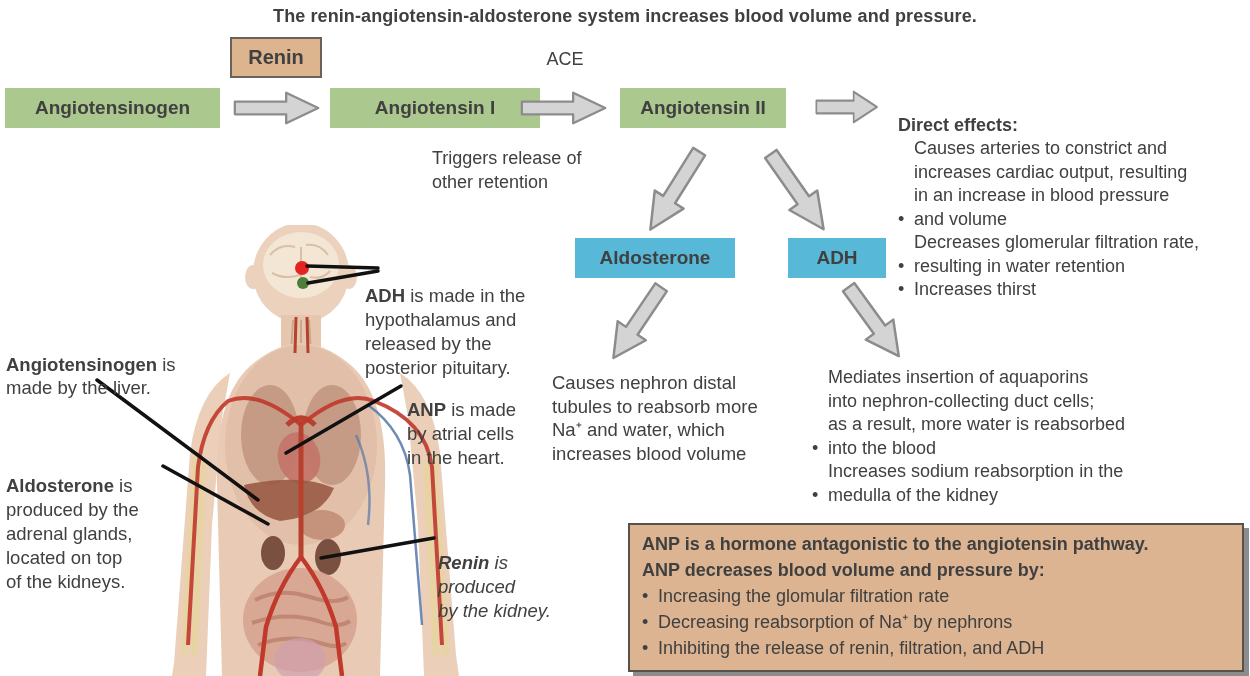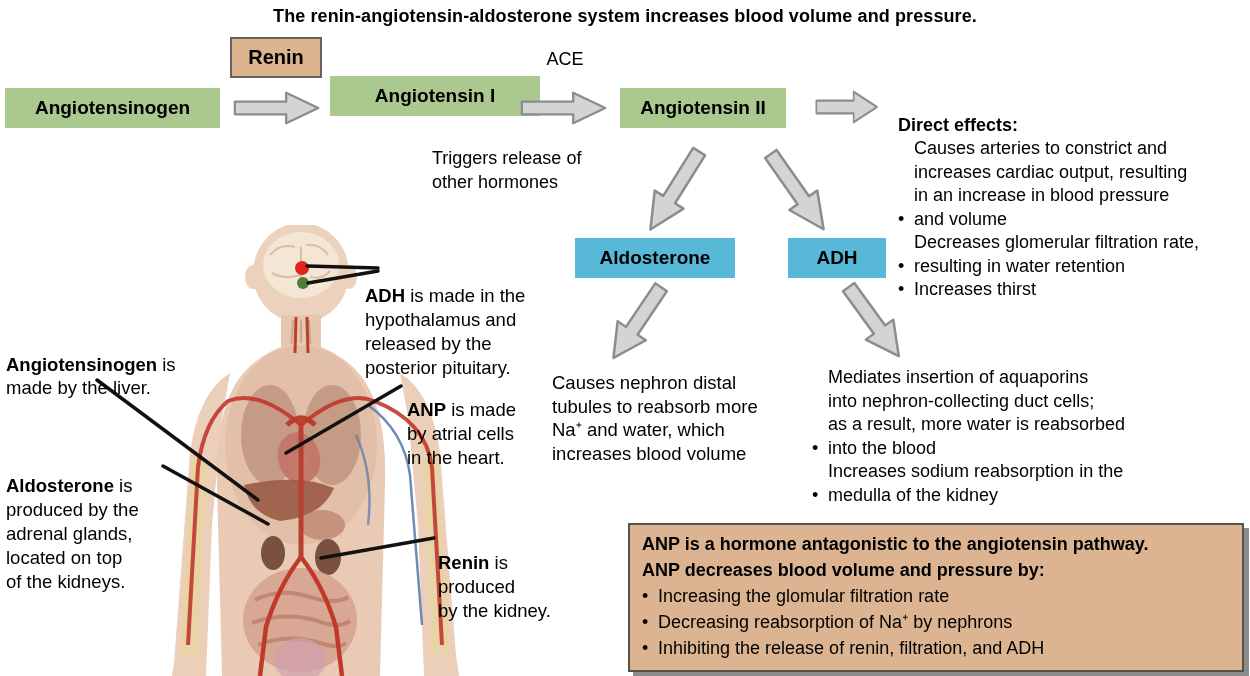--- a/index.html
+++ b/index.html
@@ -1,18 +1,18 @@
 <!DOCTYPE html>
 <html><head>
 <meta charset="utf-8">
 <style>
   html,body{margin:0;padding:0;background:#ffffff;}
   .canvas{
     position:relative;width:1250px;height:676px;background:#ffffff;overflow:hidden;
-    font-family:"Liberation Sans", sans-serif;color:#000000;
+    font-family:"Liberation Sans", sans-serif;color:#404040;
   }
   .abs{position:absolute;}
   .pre{white-space:pre-line;}
   .title{
     left:0;top:6;width:1250px;text-align:center;top:6px;
     font-size:18px;font-weight:bold;letter-spacing:.1px;
   }
   .fbox{
     display:flex;align-items:center;justify-content:center;
     font-weight:bold;font-size:19px;text-align:center;
@@ -48,21 +48,21 @@
   <div class="abs fbox green" style="left:5px;top:88px;width:215px;height:40px;">Angiotensinogen</div>
 
   <div class="abs fbox tan" style="left:230px;top:37px;width:88px;height:37px;font-size:20px;">Renin</div>
 
   <div class="abs" style="left:233px;top:90px;width:88px;height:36px;">
     <svg class="arrow" viewBox="0 0 96 40" preserveAspectRatio="none">
       <polygon points="2,13 58,13 58,3 93,20 58,37 58,27 2,27"></polygon>
     </svg>
   </div>
 
-  <div class="abs fbox green" style="left:330px;top:76px;width:210px;height:40px;">Angiotensin I</div>
+  <div class="abs fbox green" style="left:330px;top:88px;width:210px;height:40px;">Angiotensin I</div>
 
   <div class="abs acelabel" style="left:520px;top:49px;width:90px;text-align:center;">ACE</div>
 
   <div class="abs" style="left:520px;top:90px;width:88px;height:36px;">
     <svg class="arrow" viewBox="0 0 96 40" preserveAspectRatio="none">
       <polygon points="2,13 58,13 58,3 93,20 58,37 58,27 2,27"></polygon>
     </svg>
   </div>
 
   <div class="abs fbox green" style="left:620px;top:88px;width:166px;height:40px;">Angiotensin II</div>
@@ -84,21 +84,21 @@
     <div class="bullet">
         <span class="btext">Decreases glomerular filtration rate,
 resulting in water retention</span>
       </div>
     <div class="bullet">
         <span class="btext">Increases thirst</span>
       </div>
   </div>
 
   <div class="abs blocktext pre" style="left:432px;top:147px;width:190px;">Triggers release of
-other hormones</div>
+other retention</div>
 
   <div class="abs" style="left:626px;top:171px;width:97px;height:40px;transform:rotate(122deg);">
     <svg class="arrow" viewBox="0 0 96 40" preserveAspectRatio="none">
       <polygon points="2,13 58,13 58,3 93,20 58,37 58,27 2,27"></polygon>
     </svg>
   </div>
   <div class="abs" style="left:749px;top:172px;width:97px;height:40px;transform:rotate(55deg);">
     <svg class="arrow" viewBox="0 0 96 40" preserveAspectRatio="none">
       <polygon points="2,13 58,13 58,3 93,20 58,37 58,27 2,27"></polygon>
     </svg>
@@ -232,19 +232,19 @@
   </div>
 
   <div class="abs label" style="left:6px;top:450px;width:180px;">
     <span class="lb">Aldosterone</span><span> is
 produced by the
 adrenal glands,
 located on top
 of the kidneys.</span>
   </div>
 
-  <div class="abs label" style="left:438px;top:527px;width:170px;">
+  <div class="abs label" style="left:438px;top:527px;width:170px;font-style:italic;">
     <span class="lb">Renin</span><span> is
 produced
 by the kidney.</span>
   </div>
 
 </div>
 
 </body></html>

